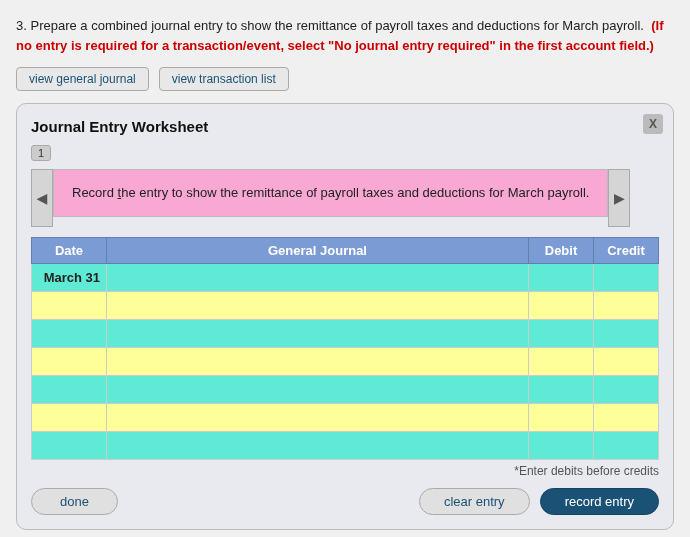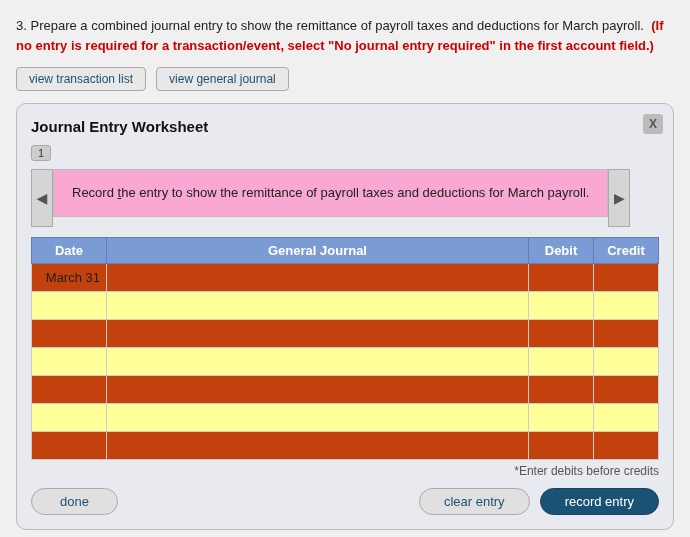--- a/index.html
+++ b/index.html
@@ -147,21 +147,22 @@
     .journal-table tbody tr td.date-cell { width: 75px; text-align: right; color: #222; }
     .journal-table tbody tr td.journal-cell { position: relative; }
     .journal-table tbody tr td.debit-cell { width: 65px; }
     .journal-table tbody tr td.credit-cell { width: 65px; }
 
     
     .row-yellow td {
       background: #ffff99;
     }
     .row-white td {
-      background: #c2410c;
+      background: #5eead4;
+      font-weight: bold;
     }
 
     .debit-note {
       text-align: right;
       font-size: 12px;
       color: #555;
       margin-bottom: 10px;
     }
 
     .bottom-buttons {
@@ -207,22 +208,22 @@
 </head>
 <body>
 
 <div class="question-block">
   <span class="question-number">3.</span>
   <span>Prepare a combined journal entry to show the remittance of payroll taxes and deductions for March payroll.</span>
   &nbsp;<span class="red-note">(If no entry is required for a transaction/event, select "No journal entry required" in the first account field.)</span>
 </div>
 
 <div class="top-buttons">
+  <button class="top-btn">view general journal</button>
   <button class="top-btn">view transaction list</button>
-  <button class="top-btn">view general journal</button>
 </div>
 
 <div class="worksheet-container">
   <div class="worksheet-title">Journal Entry Worksheet</div>
   <div class="close-btn">X</div>
 
   <div class="entry-nav">
     <span class="entry-num-badge">1</span>
   </div>
 

